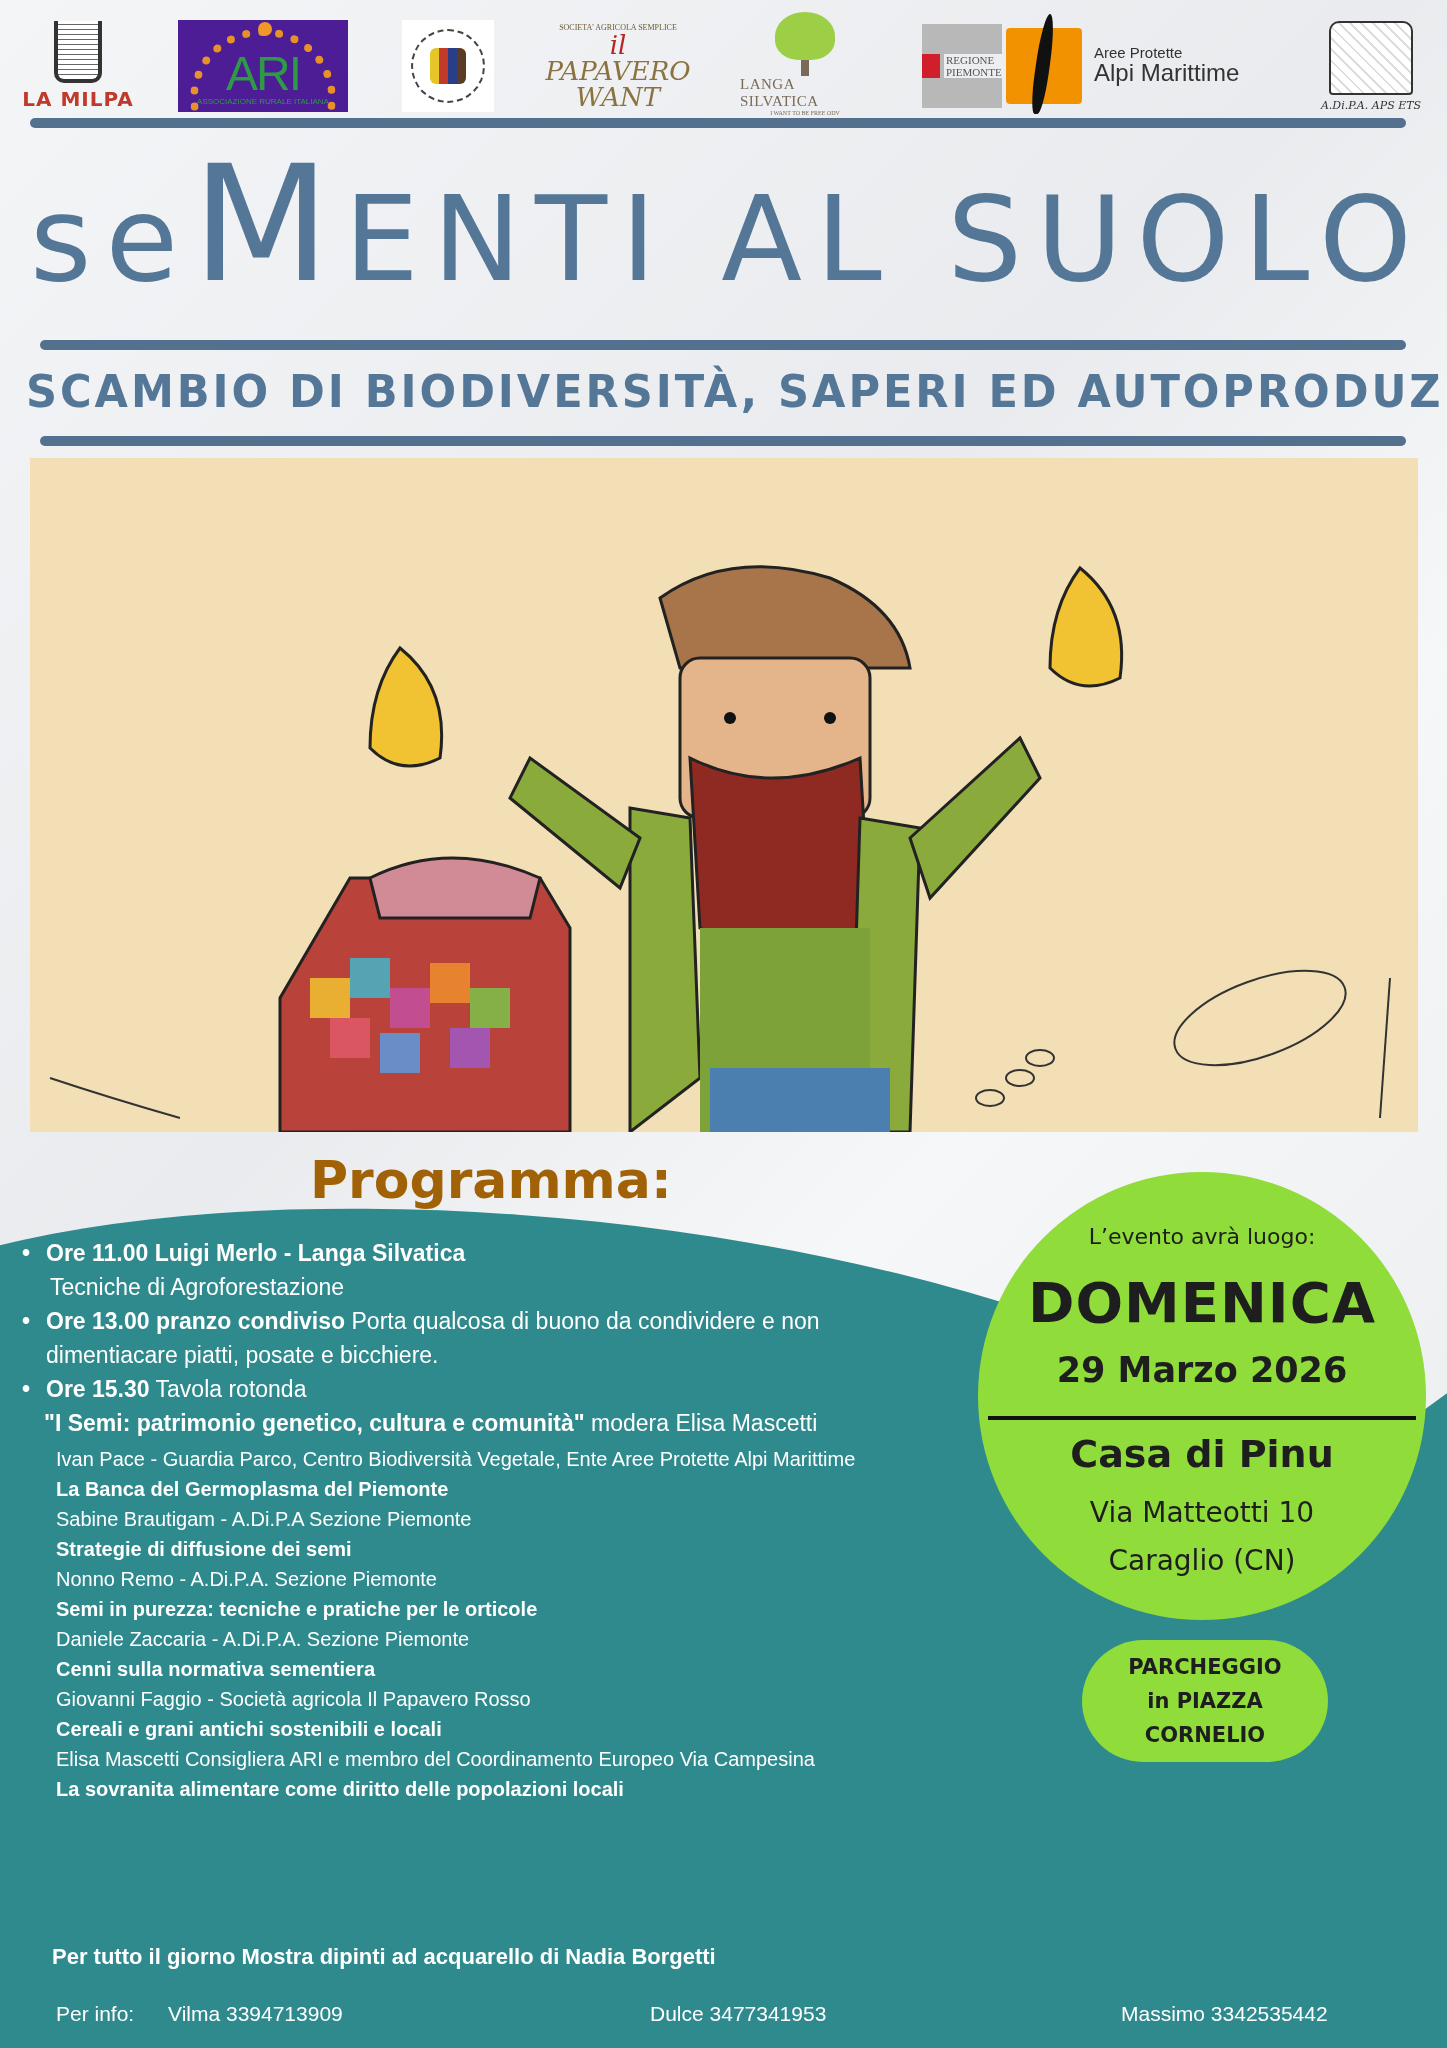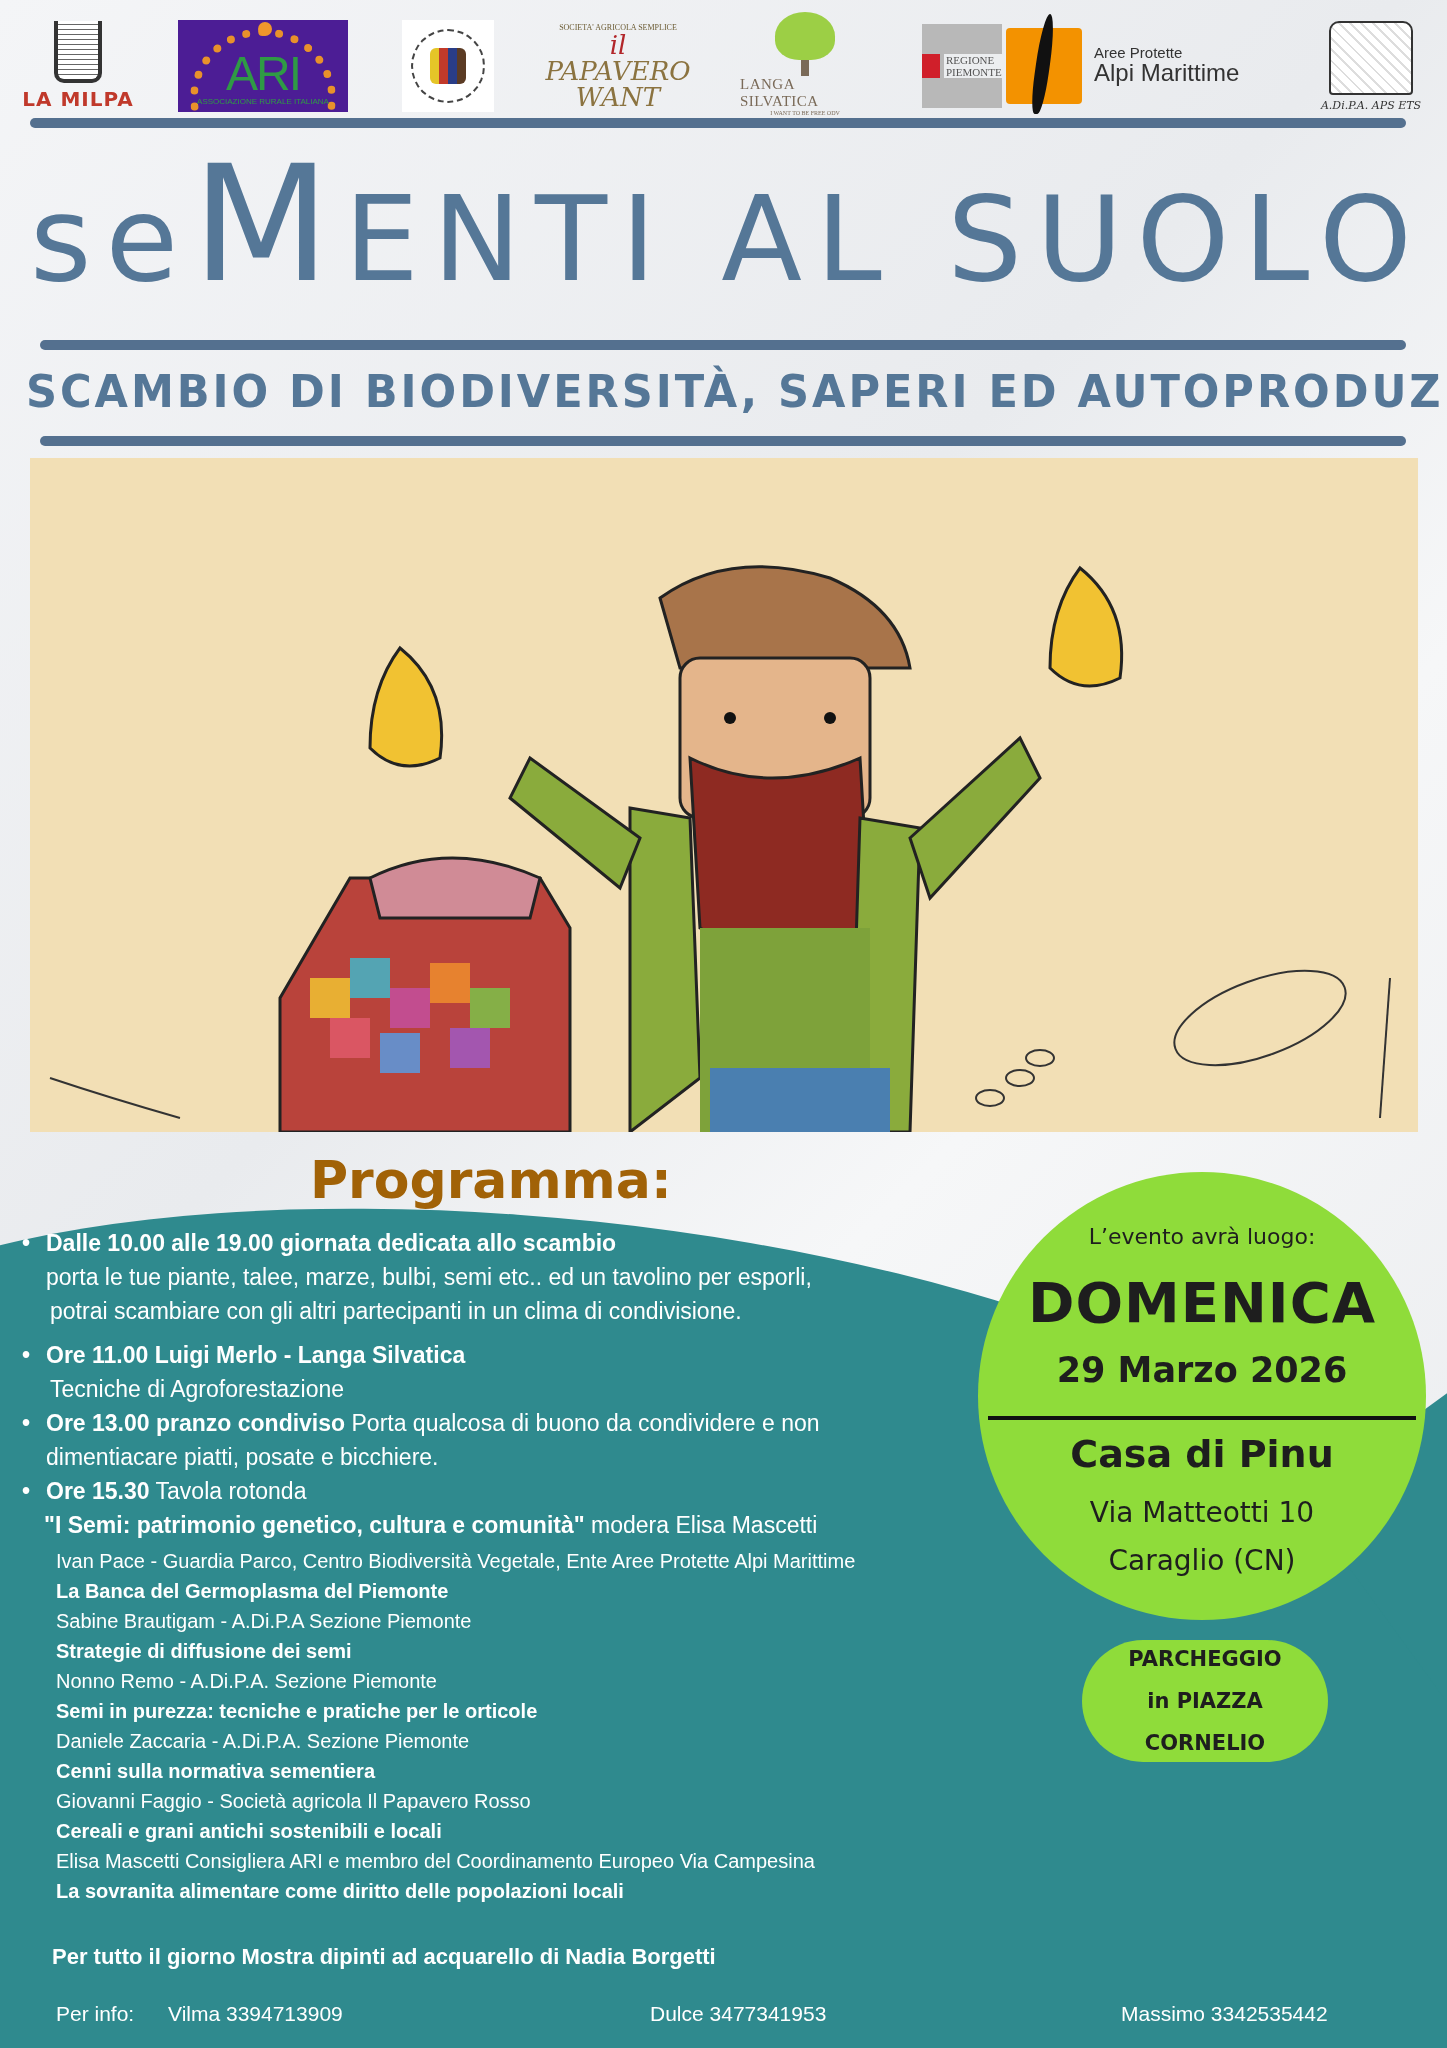--- a/index.html
+++ b/index.html
@@ -77,21 +77,21 @@
   
   .circle { position:absolute; left:978px; top:1172px; width:448px; height:448px; border-radius:50%; background:#8fdc3a; text-align:center; color:#1e1e1e; font-family:"DejaVu Sans", sans-serif; }
   .c-intro { position:absolute; top:52px; left:0; width:100%; font-size:22px; }
   .c-day { position:absolute; top:98px; left:0; width:100%; font-size:56px; font-weight:bold; letter-spacing:1px; }
   .c-date { position:absolute; top:178px; left:0; width:100%; font-size:35px; font-weight:bold; }
   .c-line { position:absolute; top:244px; left:10px; width:428px; height:4px; background:#111; }
   .c-place { position:absolute; top:260px; left:0; width:100%; font-size:38px; font-weight:bold; }
   .c-addr1 { position:absolute; top:324px; left:0; width:100%; font-size:28px; }
   .c-addr2 { position:absolute; top:372px; left:0; width:100%; font-size:28px; }
 
-  .parking { position:absolute; left:1082px; top:1640px; width:246px; height:122px; border-radius:61px; background:#8fdc3a; color:#1e1e1e; font-family:"DejaVu Sans", sans-serif; font-weight:bold; font-size:21px; text-align:center; display:flex; flex-direction:column; justify-content:center; line-height:34px;gap:8px; }
+  .parking { position:absolute; left:1082px; top:1640px; width:246px; height:122px; border-radius:61px; background:#8fdc3a; color:#1e1e1e; font-family:"DejaVu Sans", sans-serif; font-weight:bold; font-size:21px; text-align:center; display:flex; flex-direction:column; justify-content:center; line-height:34px; }
 </style>
 </head>
 <body>
 
 <div class="logo logo-milpa">
   <div class="glyph"></div>
   <div class="txt">LA MILPA</div>
 </div>
 <div class="logo logo-ari">
   <div class="arc"></div>
@@ -213,25 +213,20 @@
     <ellipse cx="1010" cy="600" rx="14" ry="8" fill="none" stroke="#333" stroke-width="2"></ellipse>
   </svg>
 </div>
 
 <div class="teal-blob"></div>
 <div class="teal-bottom"></div>
 <div class="teal-right"></div>
 
 <div class="prog-title">Programma:</div>
 <div class="prog">
-  <div class="item">
-    <span class="b">Dalle 10.00 alle 19.00 giornata dedicata allo scambio</span>
-    <span class="line2">porta le tue piante, talee, marze, bulbi, semi etc.. ed un tavolino per esporli,</span>
-    <span class="ind">potrai scambiare con gli altri partecipanti in un clima di condivisione.</span>
-  </div>
   <div class="item mt">
     <span class="b">Ore 11.00 Luigi Merlo - Langa Silvatica</span>
     <span class="ind">Tecniche di Agroforestazione</span>
   </div>
   <div class="item">
     <span class="b">Ore 13.00 pranzo condiviso</span><span> Porta qualcosa di buono da condividere e non</span>
     <span class="line2">dimentiacare piatti, posate e bicchiere.</span>
   </div>
   <div class="item">
     <span class="b">Ore 15.30</span><span>  Tavola rotonda</span>

